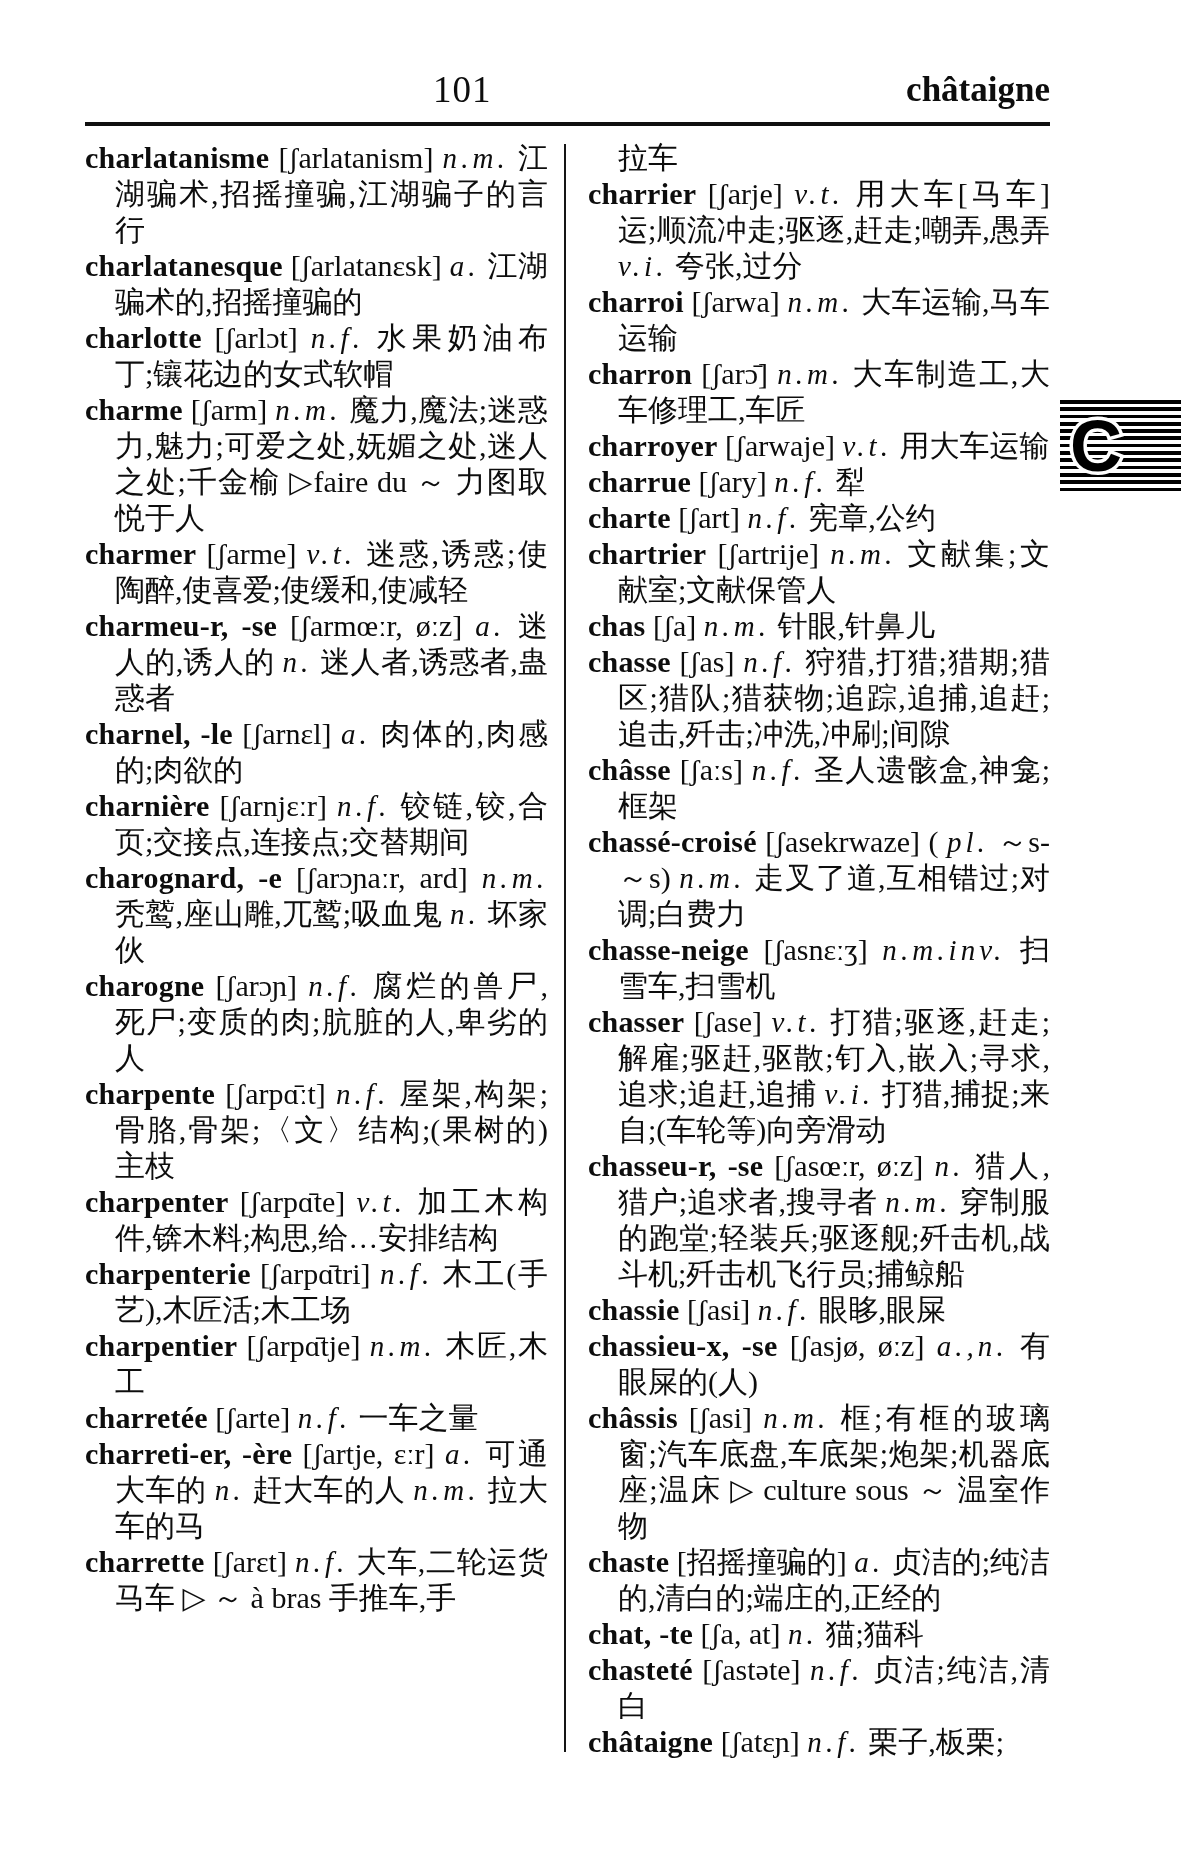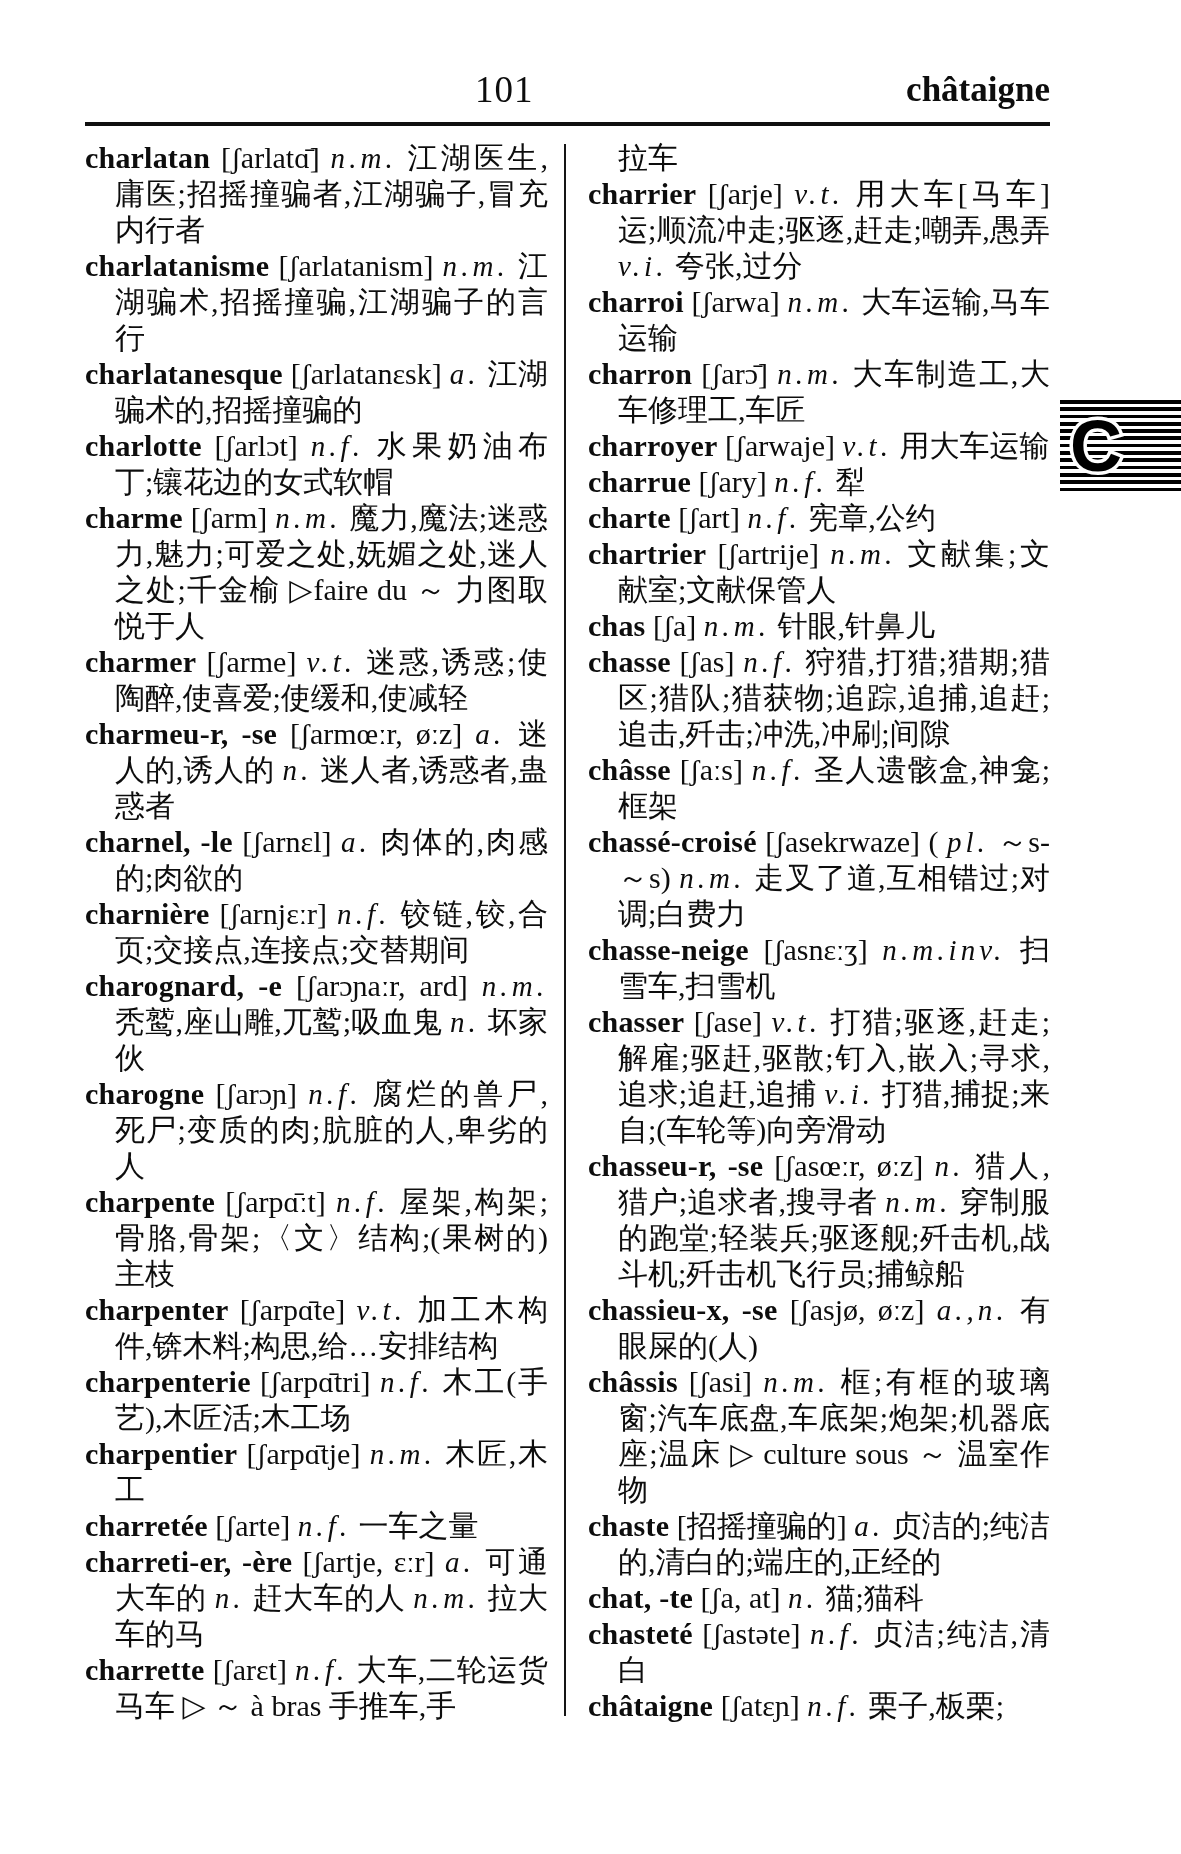--- a/index.html
+++ b/index.html
@@ -9,21 +9,21 @@
     background:#ffffff;
     color:#0d0d0d;
     font-family:"Liberation Serif","DejaVu Serif",serif;
     box-sizing:border-box;
     padding:62px 131px 0 85px;
     overflow:hidden;
   }
   
   .pagehead{position:relative;height:58px;}
   .pagenum{
-    position:absolute;left:390px;top:6px;
+    position:absolute;left:348px;top:6px;
     font-size:37px;letter-spacing:1px;
   }
   .guideword{
     position:absolute;right:0;top:8px;
     font-size:35px;font-weight:bold;
   }
   .headrule{height:0;border-bottom:4px solid #101010;margin-top:2px;}
   
   .columns{display:flex;margin-top:14px;align-items:stretch;}
   .col{box-sizing:border-box;}
@@ -75,21 +75,20 @@
 <div class="page">
 
   <div class="pagehead">
     <span class="pagenum">101</span>
     <span class="guideword">châtaigne</span>
   </div>
   <div class="headrule"></div>
 
   <div class="columns">
     <div class="col left">
-        <p class="entry"><span class="head">charlatan</span><span class="r"> [ʃarlatɑ̄] </span><span class="i">n.m.</span><span class="r"> 江湖医生,庸医;招摇撞骗者,江湖骗子,冒充内行者</span></p>
         <p class="entry"><span class="head">charlatanisme</span><span class="r"> [ʃarlatanism] </span><span class="i">n.m.</span><span class="r"> 江湖骗术,招摇撞骗,江湖骗子的言行</span></p>
         <p class="entry"><span class="head">charlatanesque</span><span class="r"> [ʃarlatanɛsk] </span><span class="i">a.</span><span class="r"> 江湖骗术的,招摇撞骗的</span></p>
         <p class="entry"><span class="head">charlotte</span><span class="r"> [ʃarlɔt] </span><span class="i">n.f.</span><span class="r"> 水果奶油布丁;镶花边的女式软帽</span></p>
         <p class="entry"><span class="head">charme</span><span class="r"> [ʃarm] </span><span class="i">n.m.</span><span class="r"> 魔力,魔法;迷惑力,魅力;可爱之处,妩媚之处,迷人之处;千金榆 ▷faire du ～ 力图取悦于人</span></p>
         <p class="entry"><span class="head">charmer</span><span class="r"> [ʃarme] </span><span class="i">v.t.</span><span class="r"> 迷惑,诱惑;使陶醉,使喜爱;使缓和,使减轻</span></p>
         <p class="entry"><span class="head">charmeu-r, -se</span><span class="r"> [ʃarmœːr, øːz] </span><span class="i">a.</span><span class="r"> 迷人的,诱人的 </span><span class="i">n.</span><span class="r"> 迷人者,诱惑者,蛊惑者</span></p>
         <p class="entry"><span class="head">charnel, -le</span><span class="r"> [ʃarnɛl] </span><span class="i">a.</span><span class="r"> 肉体的,肉感的;肉欲的</span></p>
         <p class="entry"><span class="head">charnière</span><span class="r"> [ʃarnjɛːr] </span><span class="i">n.f.</span><span class="r"> 铰链,铰,合页;交接点,连接点;交替期间</span></p>
         <p class="entry"><span class="head">charognard, -e</span><span class="r"> [ʃarɔɲaːr, ard] </span><span class="i">n.m.</span><span class="r"> 秃鹫,座山雕,兀鹫;吸血鬼 </span><span class="i">n.</span><span class="r"> 坏家伙</span></p>
         <p class="entry"><span class="head">charogne</span><span class="r"> [ʃarɔɲ] </span><span class="i">n.f.</span><span class="r"> 腐烂的兽尸,死尸;变质的肉;肮脏的人,卑劣的人</span></p>
@@ -111,20 +110,21 @@
         <p class="entry"><span class="head">charrue</span><span class="r"> [ʃary] </span><span class="i">n.f.</span><span class="r"> 犁</span></p>
         <p class="entry"><span class="head">charte</span><span class="r"> [ʃart] </span><span class="i">n.f.</span><span class="r"> 宪章,公约</span></p>
         <p class="entry"><span class="head">chartrier</span><span class="r"> [ʃartrije] </span><span class="i">n.m.</span><span class="r"> 文献集;文献室;文献保管人</span></p>
         <p class="entry"><span class="head">chas</span><span class="r"> [ʃa] </span><span class="i">n.m.</span><span class="r"> 针眼,针鼻儿</span></p>
         <p class="entry"><span class="head">chasse</span><span class="r"> [ʃas] </span><span class="i">n.f.</span><span class="r"> 狩猎,打猎;猎期;猎区;猎队;猎获物;追踪,追捕,追赶;追击,歼击;冲洗,冲刷;间隙</span></p>
         <p class="entry"><span class="head">châsse</span><span class="r"> [ʃaːs] </span><span class="i">n.f.</span><span class="r"> 圣人遗骸盒,神龛;框架</span></p>
         <p class="entry"><span class="head">chassé-croisé</span><span class="r"> [ʃasekrwaze] ( </span><span class="i">pl.</span><span class="r"> ～s-～s) </span><span class="i">n.m.</span><span class="r"> 走叉了道,互相错过;对调;白费力</span></p>
         <p class="entry"><span class="head">chasse-neige</span><span class="r"> [ʃasnɛːʒ] </span><span class="i">n.m.inv.</span><span class="r"> 扫雪车,扫雪机</span></p>
         <p class="entry"><span class="head">chasser</span><span class="r"> [ʃase] </span><span class="i">v.t.</span><span class="r"> 打猎;驱逐,赶走;解雇;驱赶,驱散;钉入,嵌入;寻求,追求;追赶,追捕 </span><span class="i">v.i.</span><span class="r"> 打猎,捕捉;来自;(车轮等)向旁滑动</span></p>
         <p class="entry"><span class="head">chasseu-r, -se</span><span class="r"> [ʃasœːr, øːz] </span><span class="i">n.</span><span class="r"> 猎人,猎户;追求者,搜寻者 </span><span class="i">n.m.</span><span class="r"> 穿制服的跑堂;轻装兵;驱逐舰;歼击机,战斗机;歼击机飞行员;捕鲸船</span></p>
+        <p class="entry"><span class="head">chassie</span><span class="r"> [ʃasi] </span><span class="i">n.f.</span><span class="r"> 眼眵,眼屎</span></p>
         <p class="entry"><span class="head">chassieu-x, -se</span><span class="r"> [ʃasjø, øːz] </span><span class="i">a.,n.</span><span class="r"> 有眼屎的(人)</span></p>
         <p class="entry"><span class="head">châssis</span><span class="r"> [ʃasi] </span><span class="i">n.m.</span><span class="r"> 框;有框的玻璃窗;汽车底盘,车底架;炮架;机器底座;温床 ▷ culture sous ～ 温室作物</span></p>
         <p class="entry"><span class="head">chaste</span><span class="r"> [招摇撞骗的] </span><span class="i">a.</span><span class="r"> 贞洁的;纯洁的,清白的;端庄的,正经的</span></p>
         <p class="entry"><span class="head">chat, -te</span><span class="r"> [ʃa, at] </span><span class="i">n.</span><span class="r"> 猫;猫科</span></p>
         <p class="entry"><span class="head">chasteté</span><span class="r"> [ʃastəte] </span><span class="i">n.f.</span><span class="r"> 贞洁;纯洁,清白</span></p>
         <p class="entry"><span class="head">châtaigne</span><span class="r"> [ʃatɛɲ] </span><span class="i">n.f.</span><span class="r"> 栗子,板栗;</span></p>
       </div>
   </div>
 
   <div class="thumbtab">

